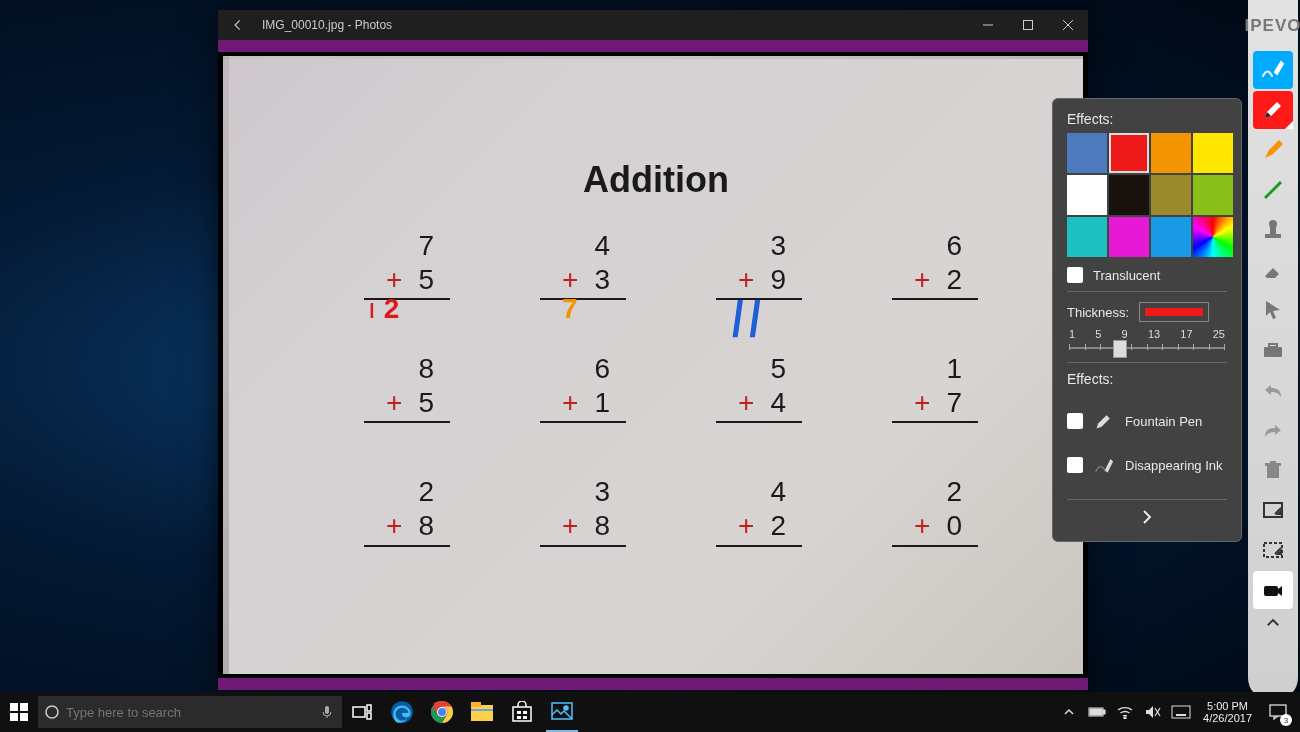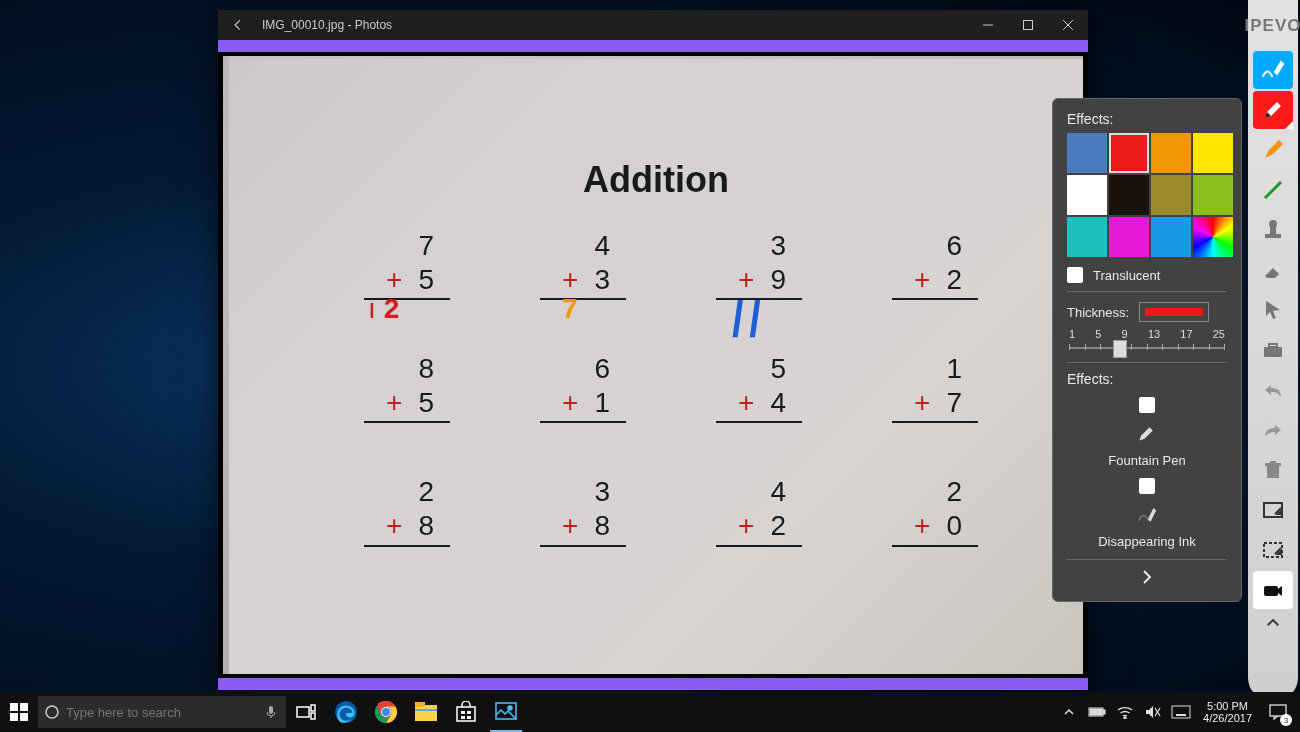--- a/index.html
+++ b/index.html
@@ -1,20 +1,20 @@
 <!DOCTYPE html>
 <html><head>
 <meta charset="utf-8">
 <style>
 * { margin: 0; padding: 0; box-sizing: border-box; }
 html, body { width: 1300px; height: 732px; overflow: hidden; font-family: "Segoe UI", sans-serif; }
 body { background: radial-gradient(ellipse at 30% 50%, #0a3a6a 0%, #041a35 40%, #000814 100%); position: relative; }
 
 
-.photos-window { position: absolute; left: 218px; top: 10px; width: 870px; height: 680px; background: #8b5cf6; box-shadow: 0 4px 30px rgba(0,0,0,0.6); }
+.photos-window { position: absolute; left: 218px; top: 10px; width: 870px; height: 680px; background: #701a75; box-shadow: 0 4px 30px rgba(0,0,0,0.6); }
 .photos-titlebar { height: 30px; background: #1f1f1f; display: flex; align-items: center; color: #ccc; font-size: 12px; position: relative; }
 .back-btn { width: 40px; height: 30px; display:flex; align-items:center; justify-content:center; cursor:pointer; }
 .back-btn svg { width: 14px; height: 14px; }
 .title-text { margin-left: 4px; }
 .win-controls { position: absolute; right: 0; top: 0; display: flex; height: 30px; }
 .win-btn { width: 40px; height:30px; display:flex; align-items:center; justify-content:center; cursor:pointer; }
 .win-btn svg { width: 12px; height: 12px; }
 .photos-content { position:absolute; left:0; top:42px; right:0; bottom:12px; background:#000; display:flex; align-items:center; justify-content:center; }
 .worksheet { width: 860px; height: 618px; background: linear-gradient(135deg, #cec8cd 0%, #d5d0d2 25%, #d8d4d2 70%, #c9c5be 100%); position:relative; overflow:hidden; border-left:6px solid rgba(60,40,70,0.15); border-top:3px solid rgba(80,60,90,0.1);}
 .ws-title { position:absolute; left:50%; top:100px; transform:translateX(-50%); font-size:36px; font-weight:700; color:#1a1a1a; font-family: Arial, sans-serif; text-align: center; }
@@ -51,30 +51,30 @@
 .chk { width:16px; height:16px; background:#fff; border-radius:2px; cursor:pointer; }
 .thk-row { display:flex; align-items:center; gap:10px; margin:10px 0 4px;}
 .thk-prev { width:70px; height:20px; border:1px solid #888; display:flex; align-items:center; justify-content:center; }
 .thk-prev-bar { width:58px; height:8px; background:#ee1a1a; }
 .ticks { display:flex; justify-content:space-between; font-size:11px; color:#ddd; margin-top:6px; padding:0 2px; }
 .slider-track { position:relative; height:12px; margin:2px 2px 6px;}
 .slider-track::before{content:"";position:absolute;left:0;right:0;top:5px;height:2px;background:#888;}
 .slider-thumb { position:absolute; top:-2px; width:14px; height:18px; background:#ddd; border:1px solid #999; left:28%; cursor:pointer;}
 .slider-ticks { position:absolute; left:0; right:0; top:2px; display:flex; justify-content:space-between;}
 .slider-ticks span{width:1px;height:6px;background:#aaa;display:block;}
-.fx-row { display:flex; align-items:center; gap:10px; margin:10px 0;flex-direction:column;}
+.fx-row { display:flex; align-items:center; gap:10px; margin:24px 0;}
 .fx-icon { width:22px; display:flex; align-items:center; justify-content:center; }
 .panel-next { text-align:center; margin-top:8px; border-top:1px solid #666; padding-top:8px; cursor:pointer;}
 .panel-next svg{width:18px;height:18px;}
 
 
 .taskbar { position:absolute; left:0; bottom:0; right:0; height:40px; background:#101010; display:flex; align-items:center; }
 .task-btn { height:40px; display:flex; align-items:center; justify-content:center; cursor:pointer; padding:0 10px; }
 .start-btn svg { width:18px; height:18px;}
-.search-box { width:248px; height:32px; background:#2b2b2b; display:flex; align-items:center; color:#aaa; font-size:13px; border-radius:0; position:relative;}
+.search-box { width:304px; height:32px; background:#2b2b2b; display:flex; align-items:center; color:#aaa; font-size:13px; border-radius:0; position:relative;}
 .search-box .cortana-ico{width:28px;display:flex;justify-content:center;}
 .search-box input { background:transparent; border:none; color:#aaa; outline:none; flex:1; font-size:13px;}
 .search-mic { width:30px; display:flex; justify-content:center; }
 .task-icons { display:flex; }
 .app-ico { width:40px; height:40px; display:flex; align-items:center; justify-content:center; cursor:pointer; position:relative;}
 .app-ico.active::after{content:"";position:absolute;bottom:0;left:4px;right:4px;height:2px;background:#76b9ed;}
 .tray { margin-left:auto; display:flex; align-items:center; height:40px; padding-right:4px; }
 .tray-ico { width:28px; height:40px; display:flex; align-items:center; justify-content:center; cursor:pointer;}
 .clock { color:#eee; font-size:11px; text-align:center; line-height:1.1; padding:0 8px; }
 .notif { width:36px; height:40px; display:flex; align-items:center; justify-content:center; cursor:pointer; position:relative;}

